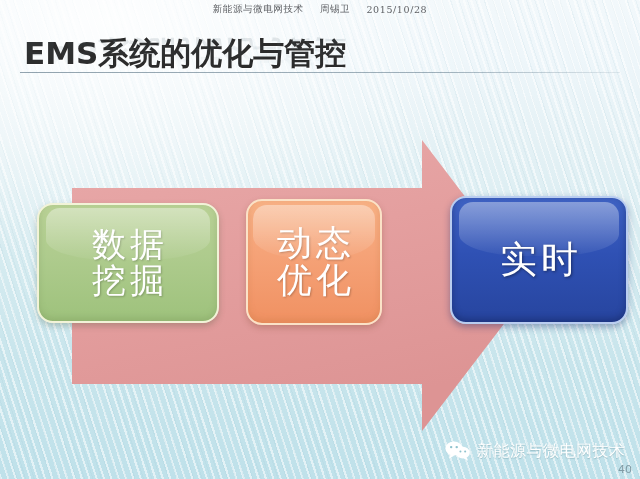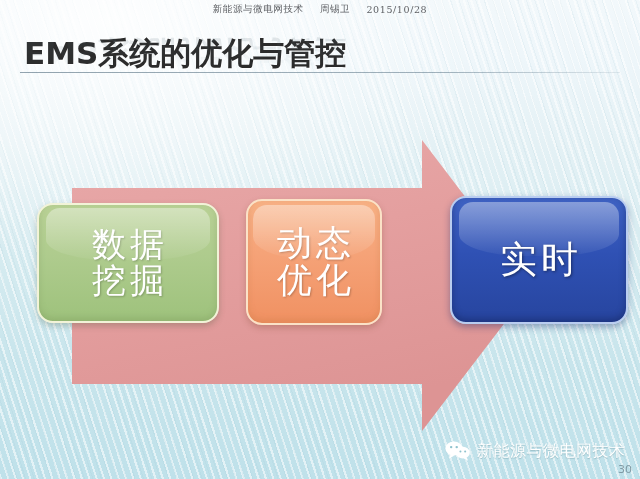--- a/index.html
+++ b/index.html
@@ -271,15 +271,15 @@
         <circle cx="14.4" cy="8.2" r="1.5" fill="#8fc2cd"></circle>
         <ellipse cx="22" cy="15" rx="8.6" ry="7.2" fill="#ffffff"></ellipse>
         <path d="M 26.5 20.5 L 28.5 25 L 23 21.8 Z" fill="#ffffff"></path>
         <circle cx="19" cy="13.6" r="1.25" fill="#8fc2cd"></circle>
         <circle cx="24.8" cy="13.6" r="1.25" fill="#8fc2cd"></circle>
       </svg>
     </span>
     <span id="footer-label">新能源与微电网技术</span>
   </div>
 
-  <div id="page-number">30</div>
+  <div id="page-number">40</div>
 
 </div>
 
 </body></html>

